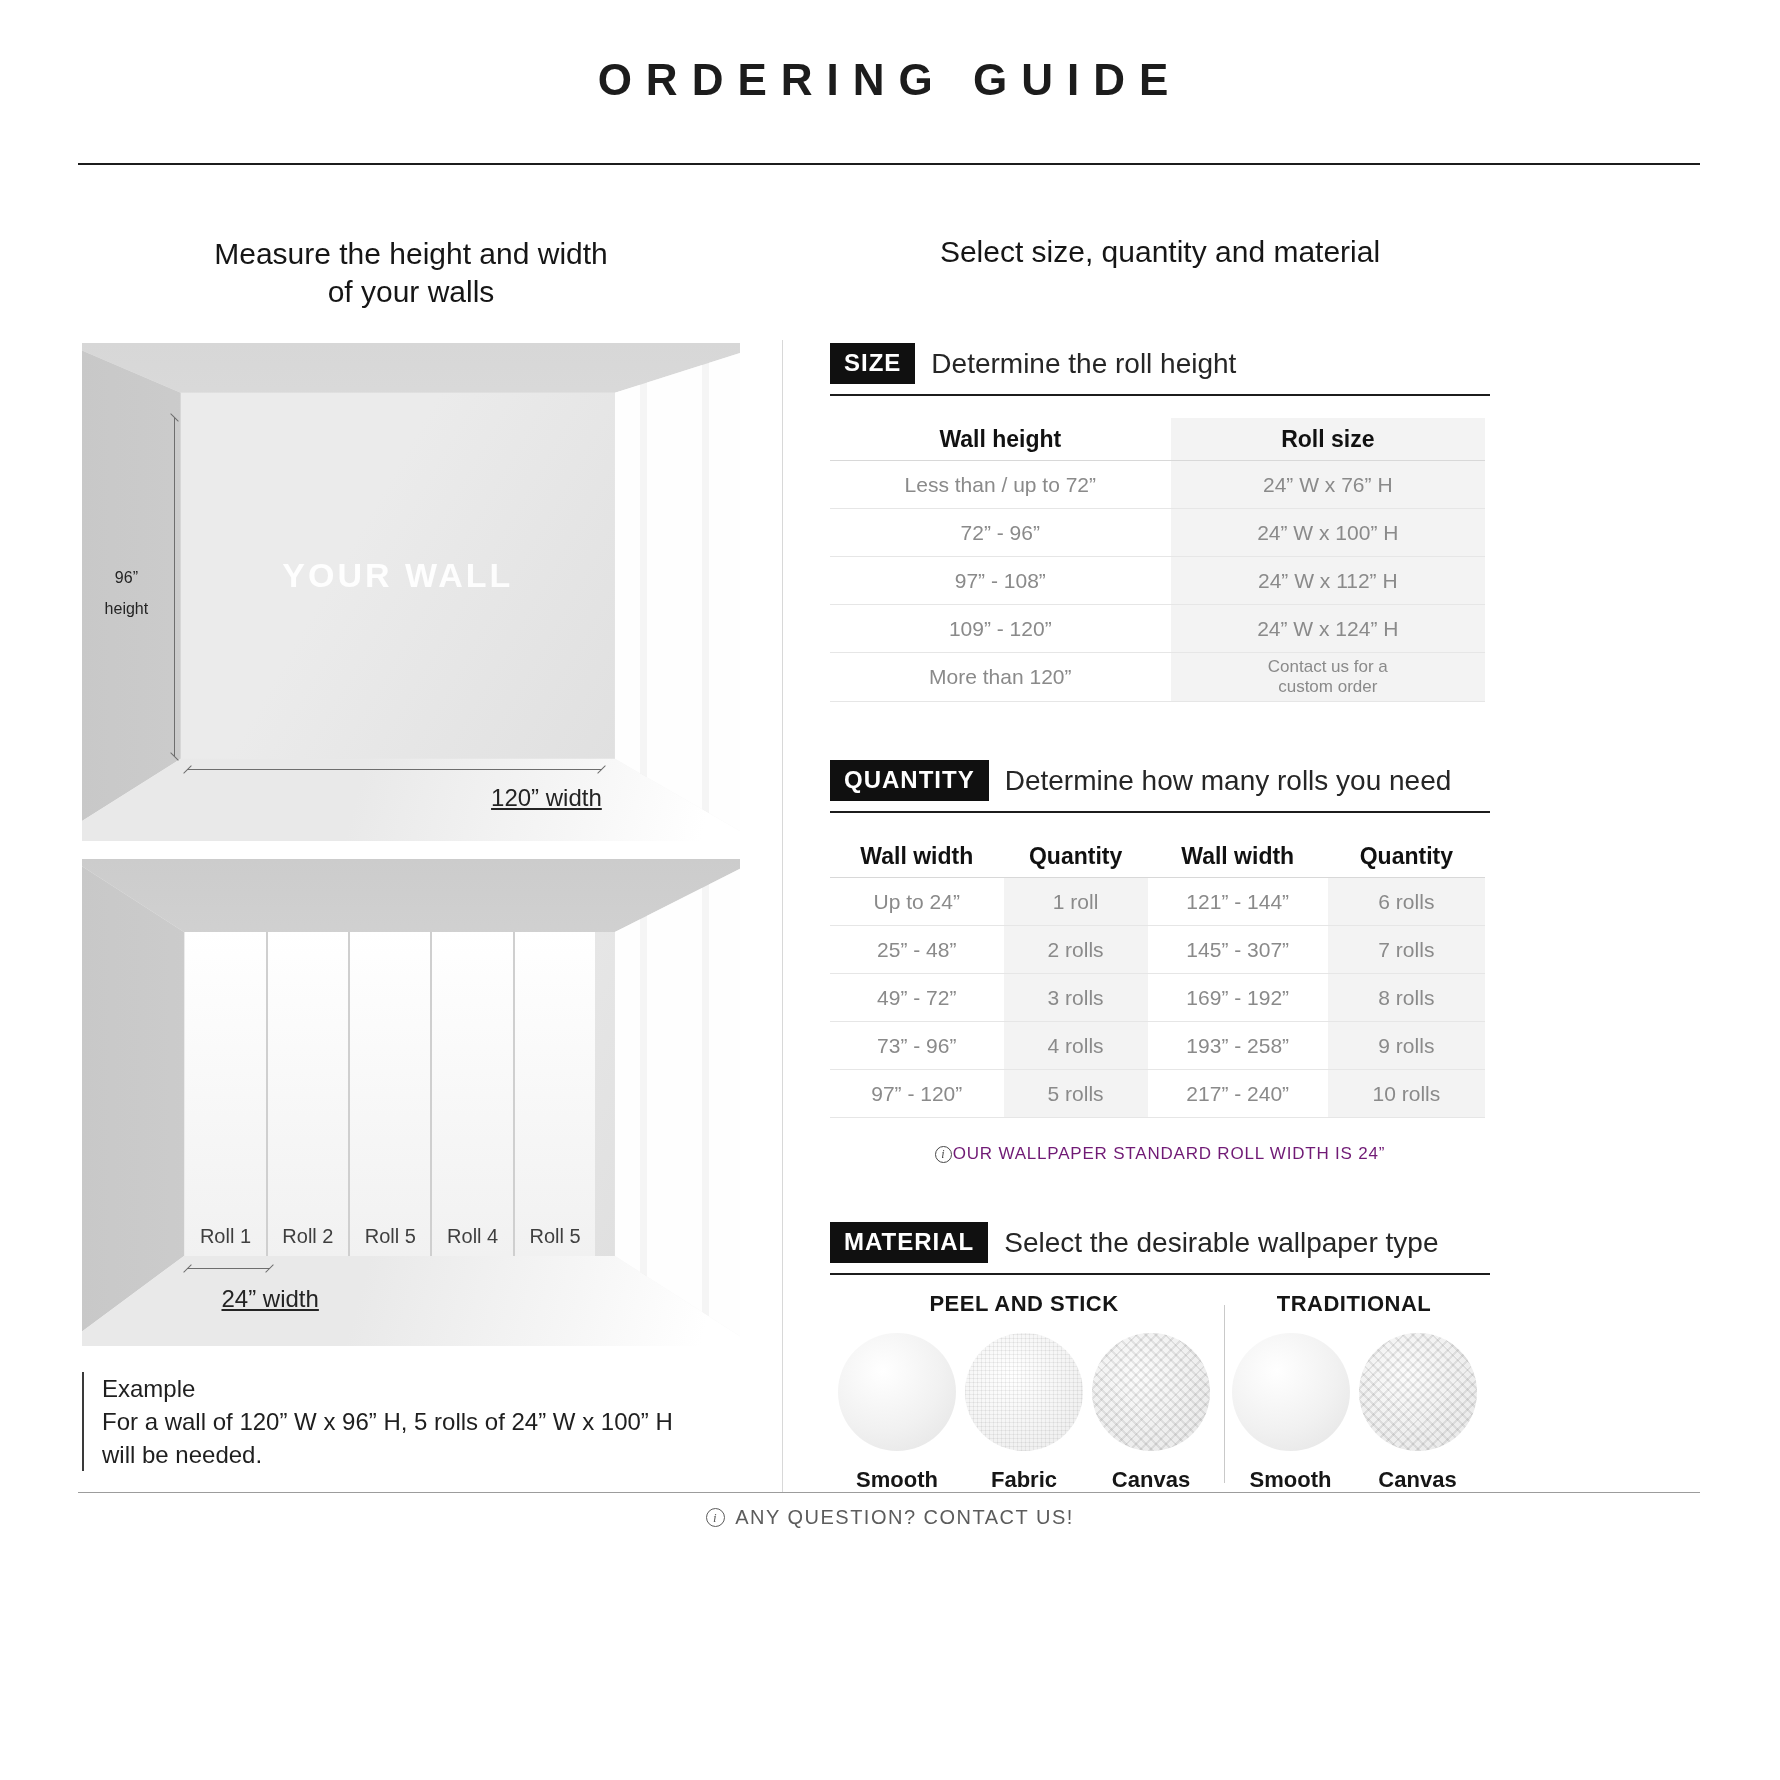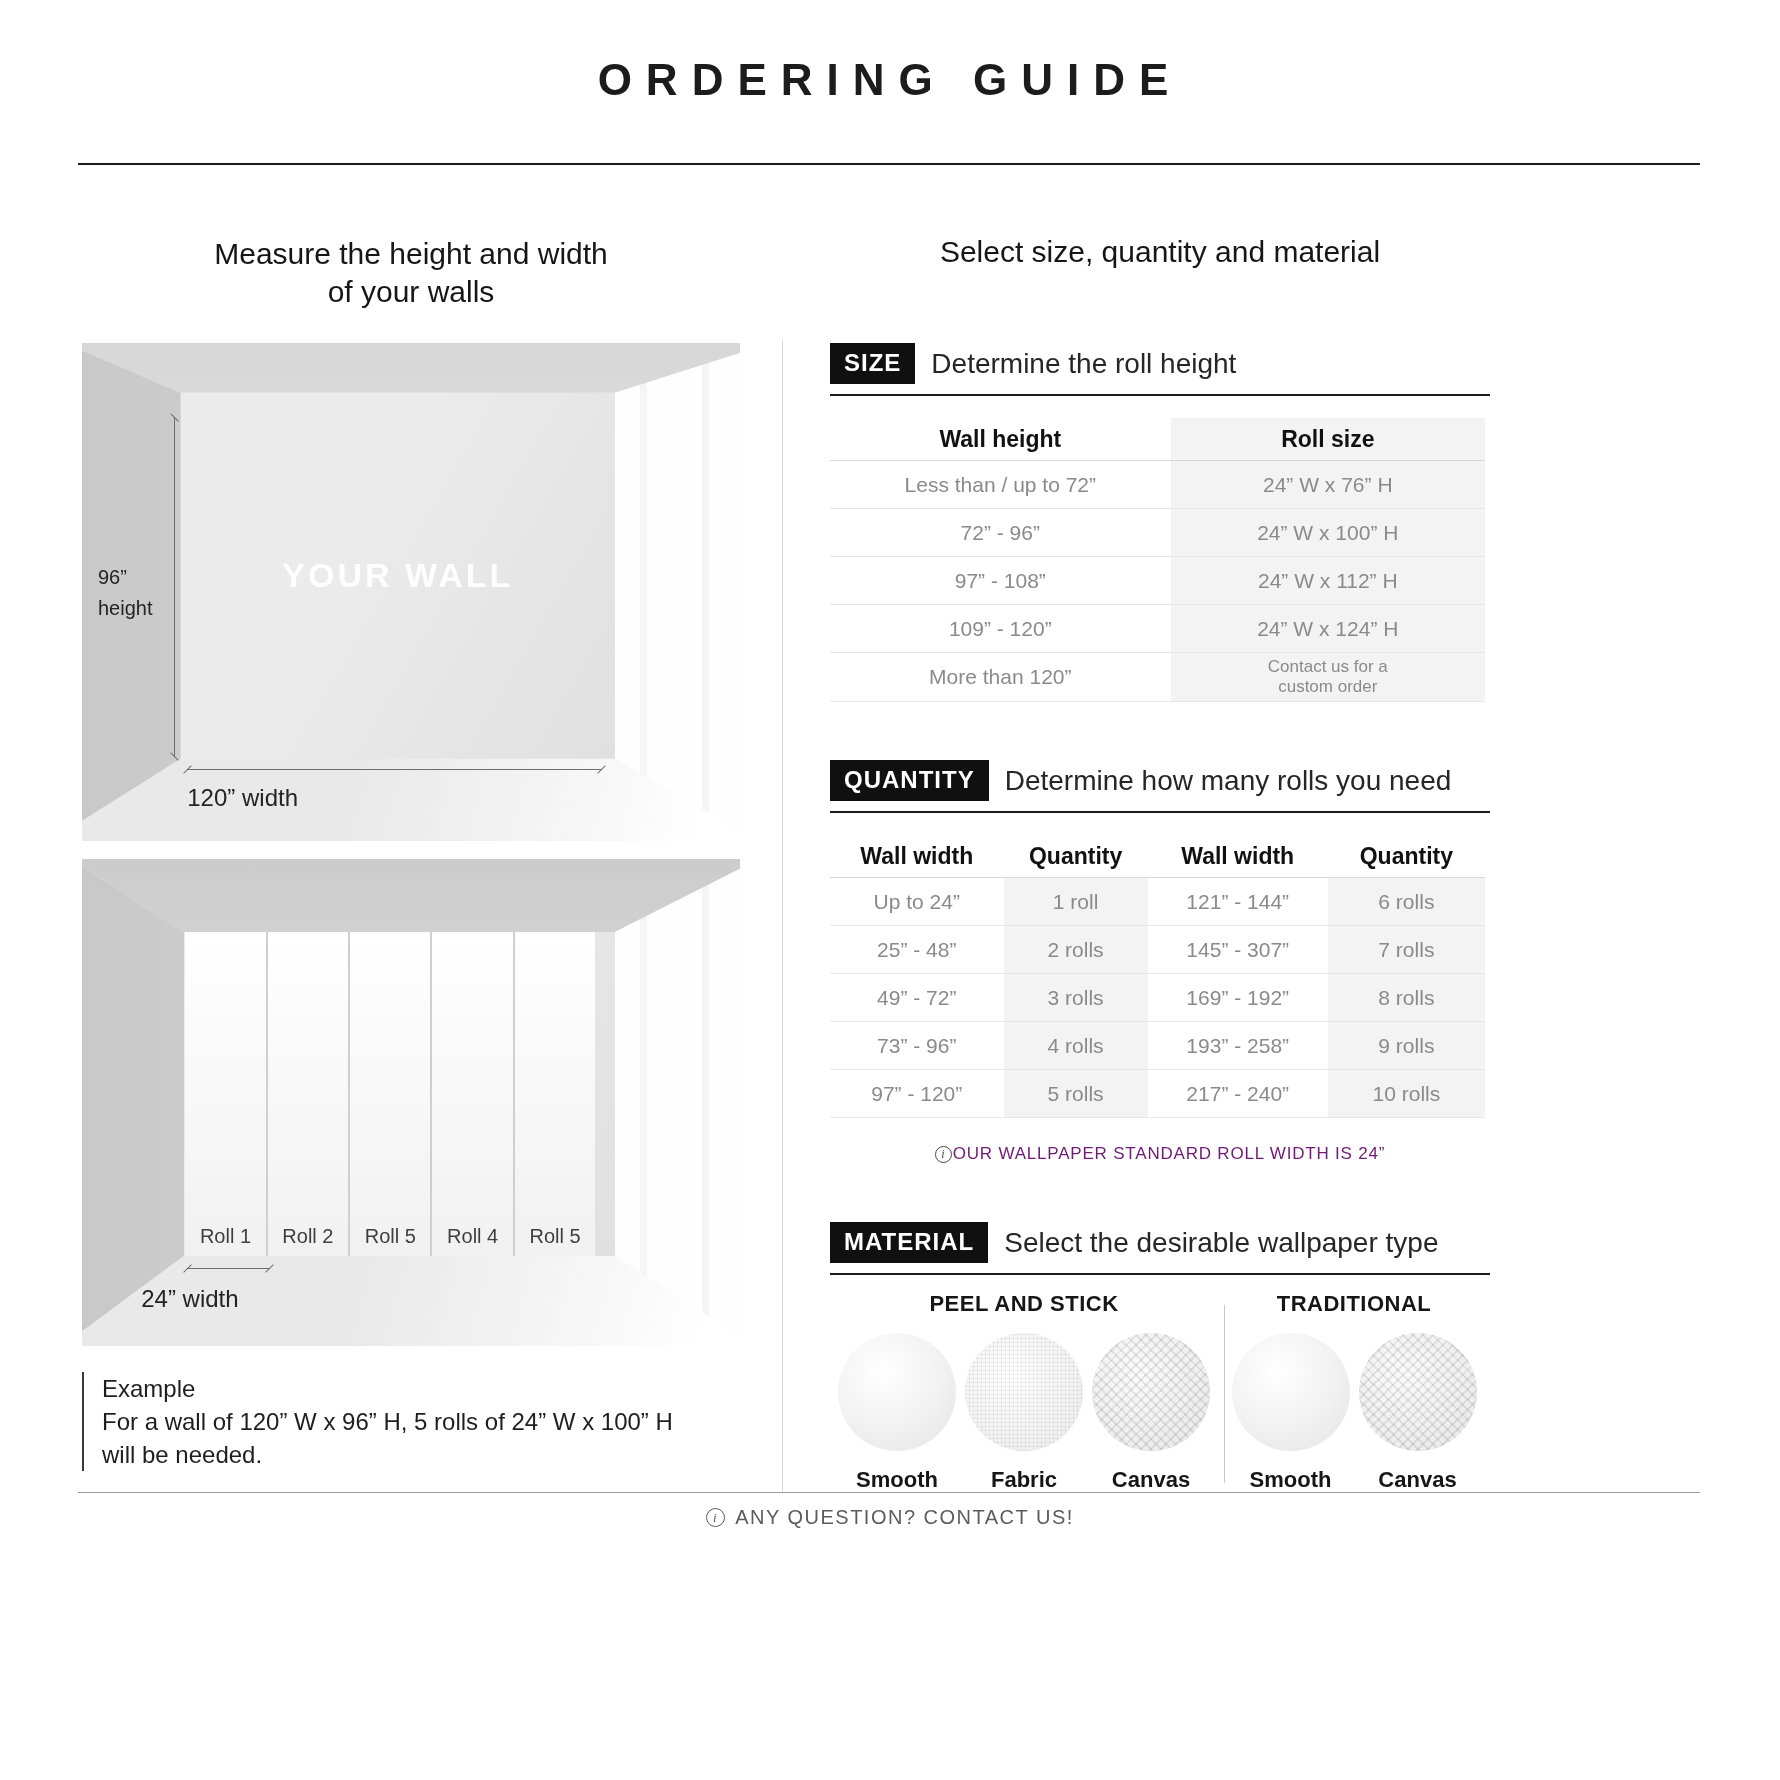--- a/index.html
+++ b/index.html
@@ -102,24 +102,24 @@
   .r-hline { height: 1px; background: #6e6e6e; }
   .room1 .r-hline { top: 85.5%; left: 16%; width: 63%; }
   .room2 .r-hline { top: 84%; left: 16%; width: 12.5%; }
   .r-hline::before, .r-hline::after {
     content: ""; position: absolute; top: -5px; width: 1px; height: 11px;
     background: #6e6e6e; transform: rotate(45deg);
   }
   .r-hline::before { left: 0; } .r-hline::after { right: 0; }
 
   .r-height-label {
-    left: 16px; top: 44%; width: 13.5%; text-align: left;
-    font-size: 20px; line-height: 31px; color: #242424;
-  }
-  .r-width-label { text-align: left; font-size: 24px; color: #242424; }
+    left: 0; top: 44%; width: 13.5%; text-align: center;
+    font-size: 16px; line-height: 31px; color: #242424;
+  }
+  .r-width-label { text-align: right; font-size: 24px; color: #242424; text-decoration: underline; }
   .room1 .r-width-label { top: 88.5%; left: 16%; width: 63%; }
   .room2 .r-width-label { top: 87.5%; left: 9%; width: 27%; }
 
   
   .example {
     margin-top: 26px; border-left: 2px solid #3a3a3a; padding-left: 18px;
     font-size: 24px; line-height: 33px; color: #1f1f1f; width: 620px;
   }
 
   

